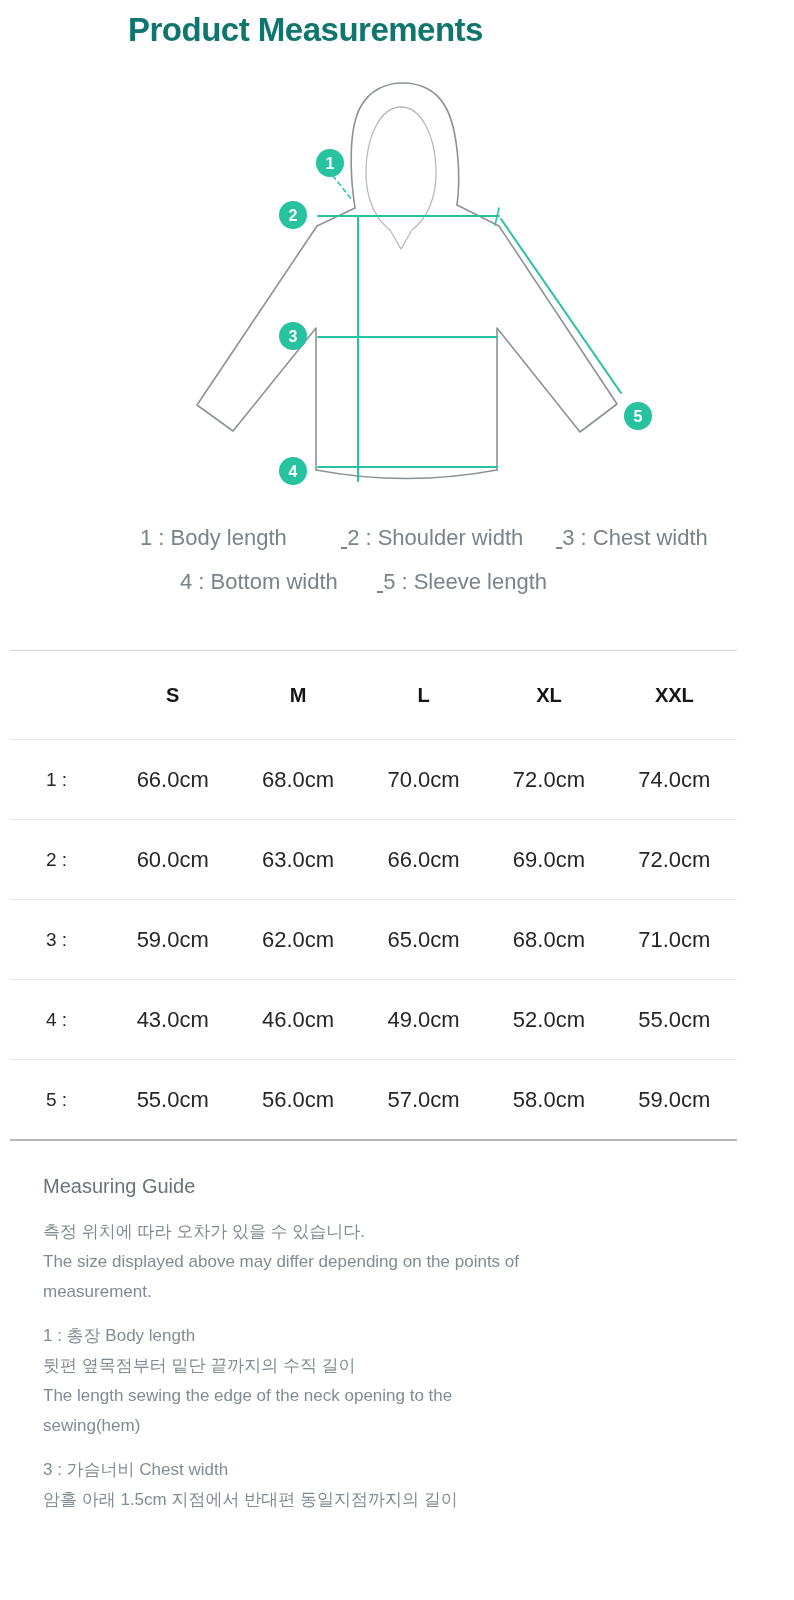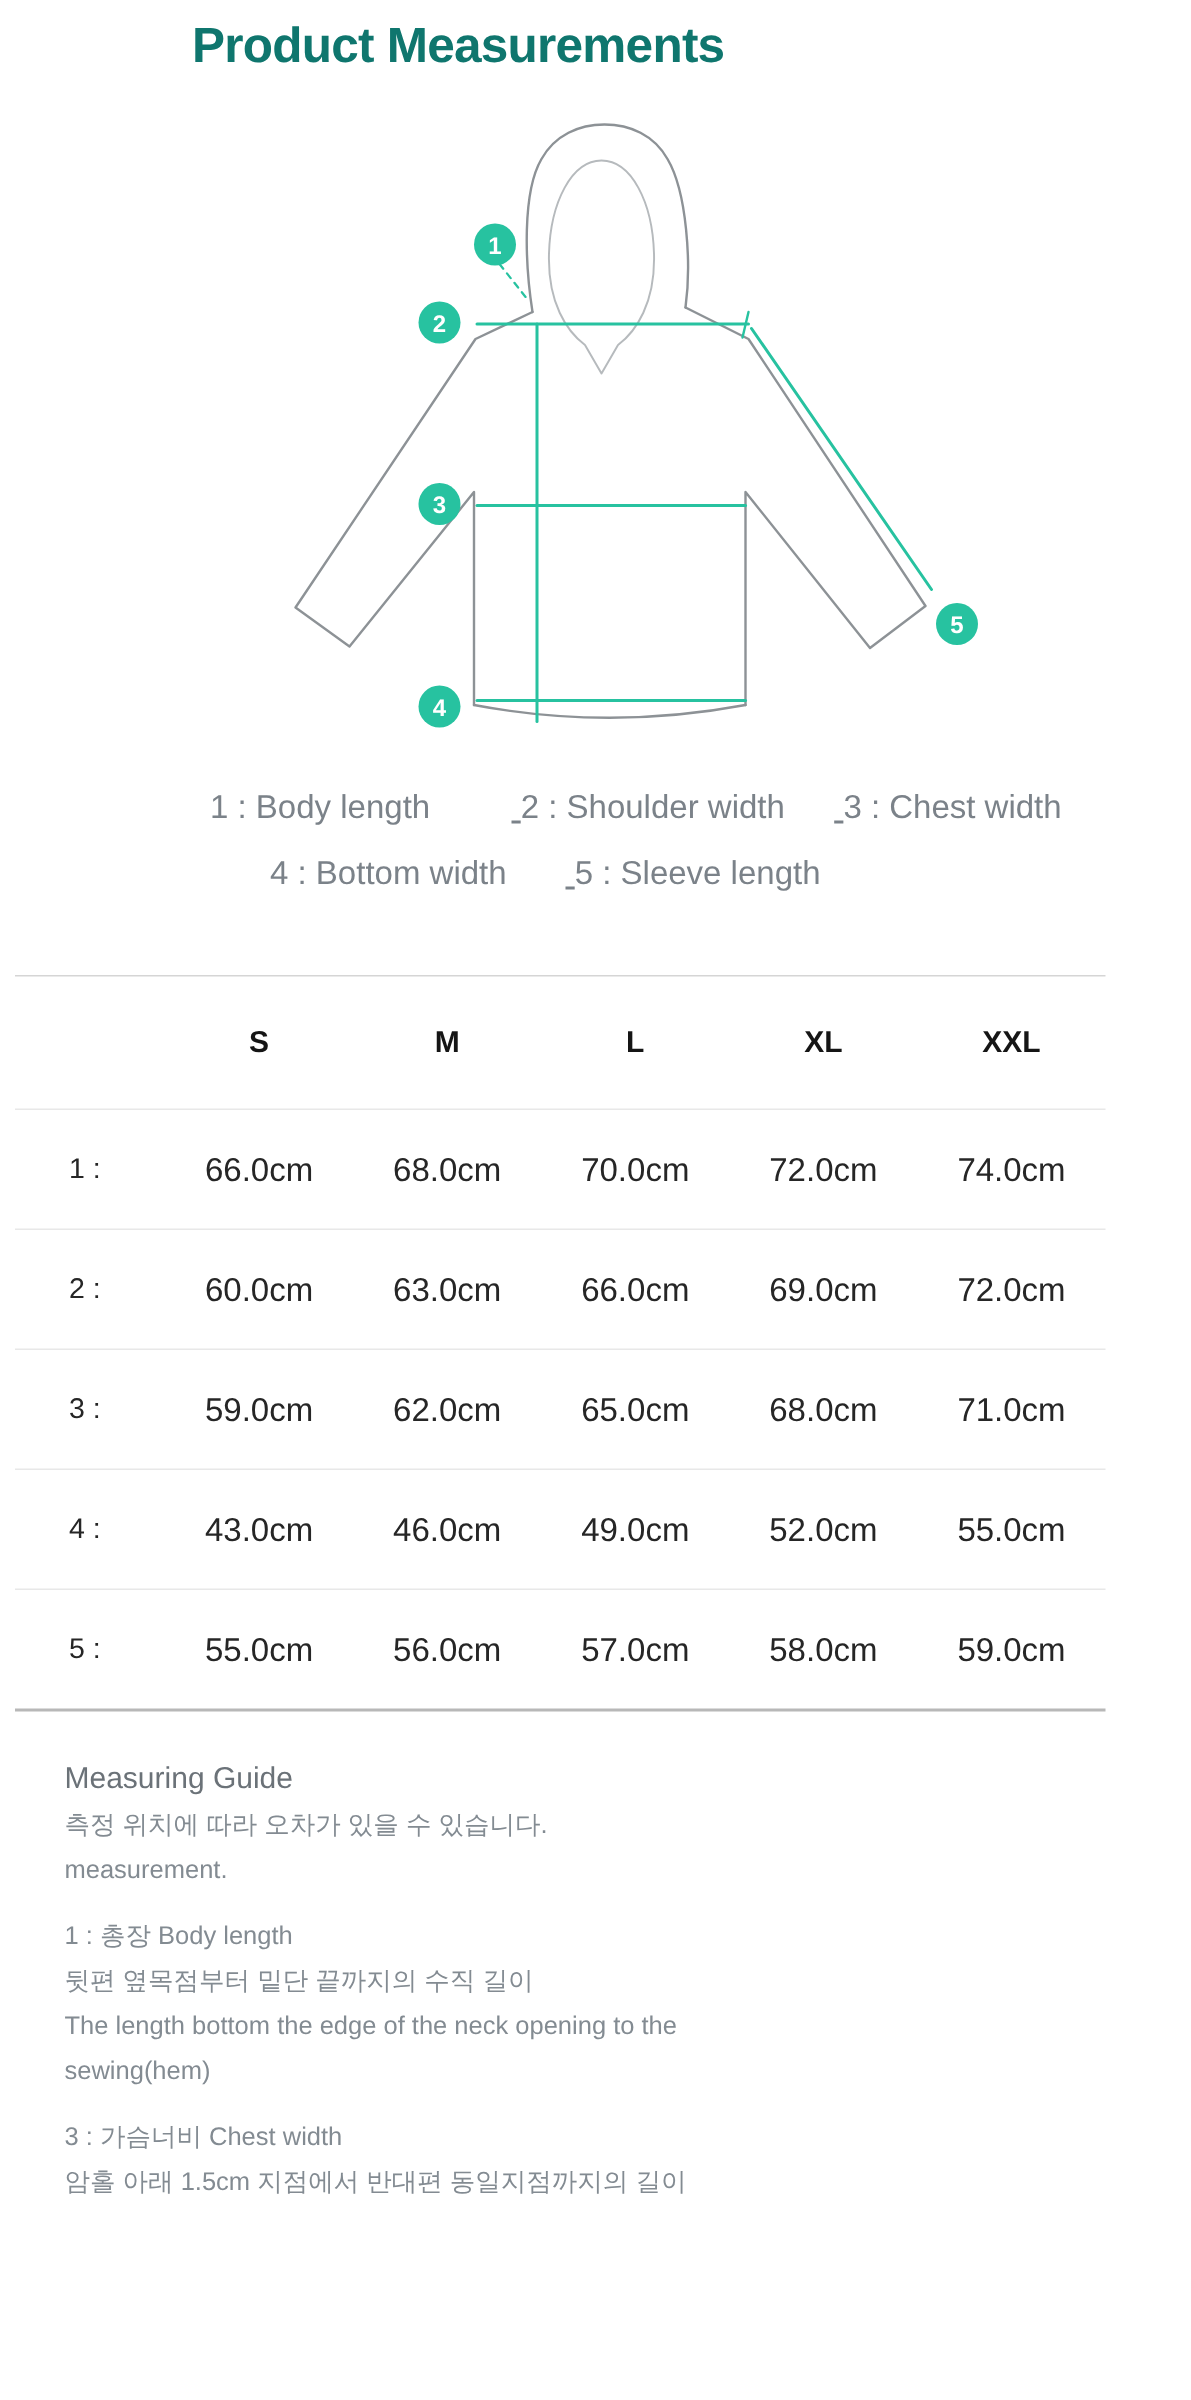--- a/index.html
+++ b/index.html
@@ -42,21 +42,21 @@
   .t-row{display:flex;align-items:center;height:79px;border-bottom:1px solid #e8e8e8;}
   .t-row.header{height:88px;}
   .t-row.last{border-bottom:2px solid #b8b8b8;}
   .t-cell{flex:1;text-align:center;font-size:22px;}
   .t-cell.head{font-size:20px;font-weight:700;color:#151515;}
   .t-label{flex:0 0 100px;text-align:left;padding-left:36px;box-sizing:border-box;font-size:19px;}
 
   
   .guide{margin:32px 0 0 43px;color:#838b92;font-size:17px;}
   .guide-heading{font-size:20px;font-weight:400;color:#6b7278;line-height:26px;}
-  .guide-par{margin-top:3px;}
+  .guide-par{margin-top:18px;}
   .guide-line{line-height:30px;}
   .guide-sec{margin-top:14px;}
 </style>
 </head>
 <body>
 
 <div class="page">
 
   <h1 class="page-title">Product Measurements</h1>
 
@@ -172,27 +172,28 @@
       <div class="t-cell">58.0cm</div>
       <div class="t-cell">59.0cm</div>
     </div>
   </div>
 
   <div class="guide">
     <div class="guide-heading">Measuring Guide</div>
 
     <div class="guide-par">
       <div class="guide-line">측정 위치에 따라 오차가 있을 수 있습니다.</div>
+      <div class="guide-line">The size displayed above may differ depending on the points of</div>
       <div class="guide-line">measurement.</div>
     </div>
 
     <div class="guide-sec">
       <div class="guide-line">1 : 총장 Body length</div>
       <div class="guide-line">뒷편 옆목점부터 밑단 끝까지의 수직 길이</div>
-      <div class="guide-line">The length bottom the edge of the neck opening to the</div>
+      <div class="guide-line">The length sewing the edge of the neck opening to the</div>
       <div class="guide-line">sewing(hem)</div>
     </div>
 
 
     <div class="guide-sec">
       <div class="guide-line">3 : 가슴너비 Chest width</div>
       <div class="guide-line">암홀 아래 1.5cm 지점에서 반대편 동일지점까지의 길이</div>
     </div>
   </div>
 

